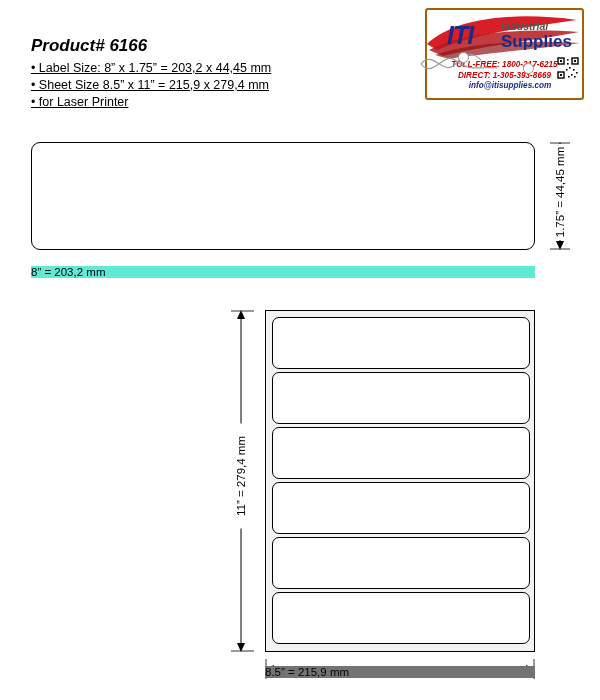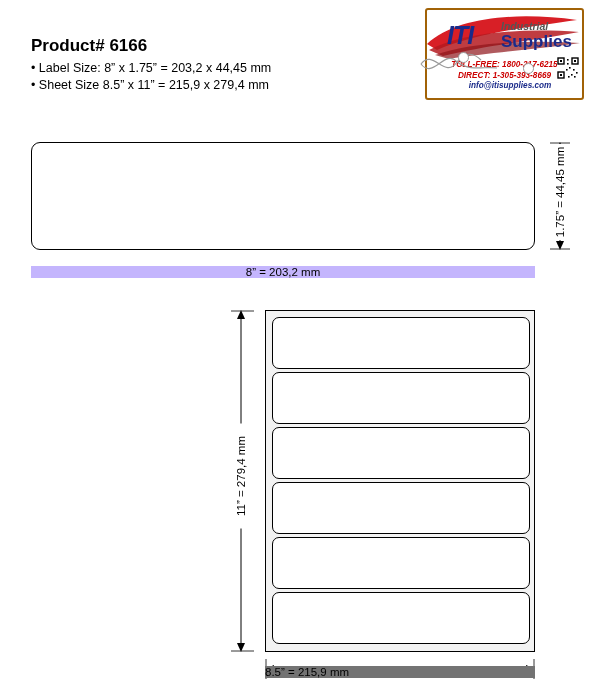--- a/index.html
+++ b/index.html
@@ -23,27 +23,29 @@
     width: 600px;
     height: 120px;
   }
   #product-title {
     position: absolute;
     left: 31px;
     top: 36px;
     font-size: 17px;
     font-weight: bold;
     letter-spacing: 0px;
+    font-style: italic;
   }
   #spec-list {
     position: absolute;
     left: 31px;
     top: 60px;
     font-size: 12.5px;
     line-height: 17px;
+    text-decoration: underline;
   }
   .spec-line {
     white-space: nowrap;
   }
 
   
   #logo-box {
     position: absolute;
     left: 419px;
     top: 8px;
@@ -165,23 +167,23 @@
     left: 31px;
     top: 130px;
     width: 504px;
     height: 20px;
   }
   #label-width-text {
     position: absolute;
     left: 0;
     top: 6px;
     width: 504px;
-    text-align: center;
+    text-align: left;
     font-size: 11.5px;
-    background: #c4b5fd;
+    background: #5eead4;
     z-index: 2;
   }
   #label-height-dim {
     position: absolute;
     left: 545px;
     top: 12px;
     width: 30px;
     height: 108px;
   }
   #label-height-text {
@@ -268,20 +270,21 @@
   }
 </style>
 </head>
 <body>
 
 <div id="header">
   <div id="product-title">Product# 6166</div>
   <div id="spec-list">
     <div class="spec-line">• Label Size: 8” x 1.75” = 203,2 x 44,45 mm</div>
     <div class="spec-line">• Sheet Size 8.5” x 11” = 215,9 x 279,4 mm</div>
+    <div class="spec-line">• for Laser Printer</div>
   </div>
 
   <div id="logo-box">
     <svg id="logo-string" viewBox="0 0 120 60">
       <path d="M2 36 C 14 20, 26 52, 38 34 C 46 22, 56 26, 62 32" fill="none" stroke="#9a9a9a" stroke-width="1.2"></path>
       <path d="M2 36 C 14 52, 26 20, 38 34" fill="none" stroke="#9a9a9a" stroke-width="1.2"></path>
       <path d="M38 34 C 52 44, 66 38, 78 40" fill="none" stroke="#9a9a9a" stroke-width="1.2"></path>
     </svg>
     <div id="logo-card">
       <svg id="logo-swoosh" viewBox="0 0 155 50" preserveAspectRatio="none">

